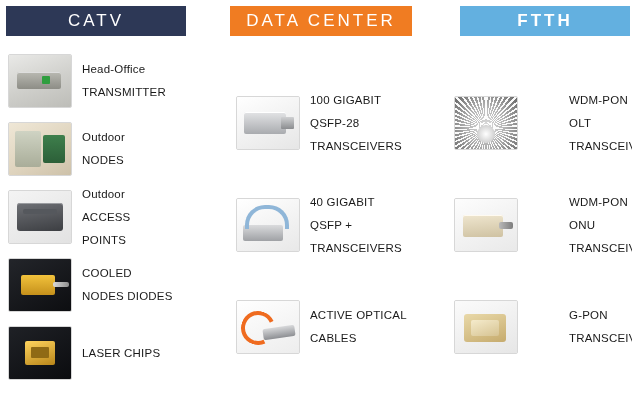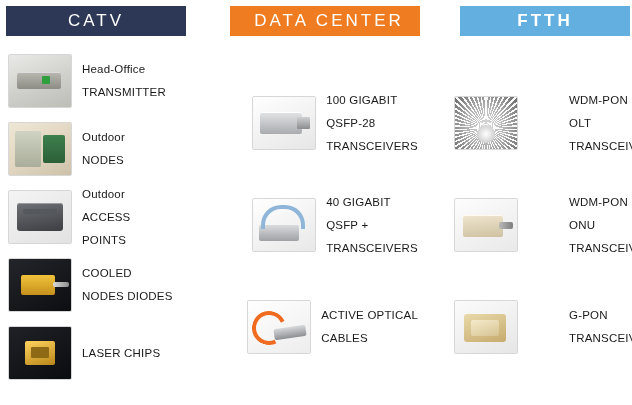--- a/index.html
+++ b/index.html
@@ -68,21 +68,21 @@
     line-height: 23px;
     letter-spacing: 0.2px;
     white-space: pre-line;
   }
 
   
   .col-catv .item { height: 62px; margin-bottom: 6px; }
   .col-catv .items { margin-left: 8px; margin-top: 14px; }
 
   .col-dc .items { margin-left: 8px; margin-top: 56px; }
-  .col-dc .item { height: 62px; margin-bottom: 40px; justify-content: flex-end; }
+  .col-dc .item { height: 62px; margin-bottom: 40px; }
 
   .col-ftth .items { margin-left: 14px; margin-top: 56px; }
   .col-ftth .item { height: 62px; margin-bottom: 40px; gap: 41px; }
 
   
   .art { position: absolute; inset: 0; }
 
   
   .art-transmitter { background: linear-gradient(160deg,#e9e9e7 0%,#cfcfcb 55%,#bdbdb8 100%); }
   .art-transmitter::before {
@@ -259,21 +259,21 @@
         <div class="thumb">
             <div class="art art-chip"></div>
           </div>
         <div class="label">LASER CHIPS</div>
       </div>
 
     </div>
   </div>
 
   <div class="column col-dc">
-    <div class="col-header" style="background: rgb(240, 124, 34); padding-left: 8px;">DATA CENTER</div>
+    <div class="col-header" style="background: rgb(240, 124, 34);">DATA CENTER</div>
     <div class="items">
 
       <div class="item">
         <div class="thumb">
             <div class="art art-qsfp28"></div>
           </div>
         <div class="label">100 GIGABIT
 QSFP-28
 TRANSCEIVERS</div>
       </div>

